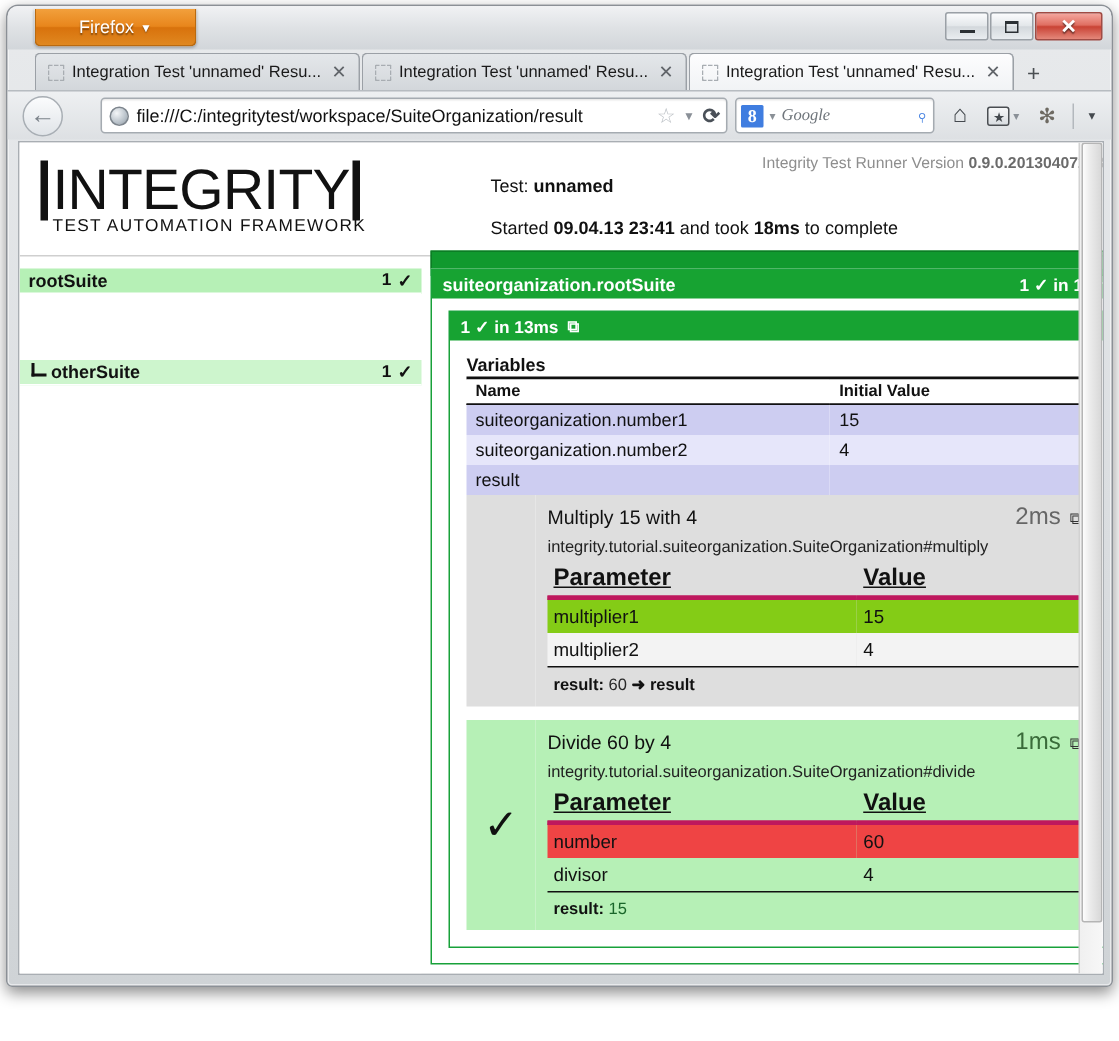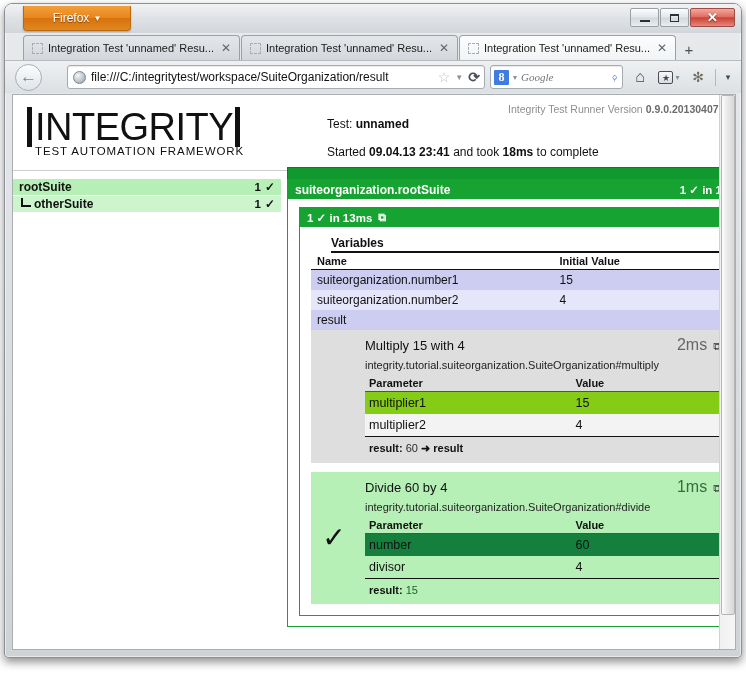--- a/index.html
+++ b/index.html
@@ -329,21 +329,21 @@
   .tree-row {
     display: flex;
     align-items: center;
     height: 17px;
     padding: 0 6px 0 6px;
     font-size: 12px;
     color: #111111;
     background: #b6f0b6;
     border-bottom: 1px solid #ffffff;
   }
-  .tree-row.child { background: #cdf5cd; padding-left: 8px; }
+  .tree-row.child { background: #cdf5cd; padding-left: 8px; margin-top: 44px; }
   .tree-row .tree-label { flex: 1 1 auto; font-weight: bold; white-space: nowrap; }
   .tree-row.child .tree-label { font-weight: bold; }
   .tree-row .tree-count { font-size: 11.5px; margin-right: 4px; font-weight: bold; }
   .tree-row .tree-check { font-size: 12px; font-weight: bold; }
   .tree-elbow {
     display: inline-block;
     width: 10px; height: 9px;
     border-left: 2px solid #111;
     border-bottom: 2px solid #111;
     margin-right: 3px;
@@ -380,21 +380,20 @@
   .suite-body { padding: 8px 11px 10px 11px; }
   .suite-body.inner { padding: 9px 9px 11px 11px; }
 
   .section-title {
     font-size: 12px;
     font-weight: bold;
     color: #111111;
     border-bottom: 2px solid #111111;
     padding-bottom: 1px;
     margin-bottom: 0;
-    margin-left: 20px;
   }
 
   table.var-table, table.param-table {
     width: 100%;
     border-collapse: collapse;
     font-size: 12px;
   }
   table.var-table th {
     text-align: left;
     font-size: 11px;
@@ -439,34 +438,35 @@
   .testcase.passed .tc-main { background: #b6f0b6; }
   .tc-titlerow { display: flex; align-items: baseline; }
   .tc-title { flex: 1 1 auto; font-size: 13px; color: #111111; }
   .tc-time { font-size: 16px; color: #666666; white-space: nowrap; }
   .testcase.passed .tc-time { color: #3a6b3a; }
   .tc-ext { font-size: 11px; color: #333333; margin-left: 6px; }
   .tc-fqn { font-size: 11px; color: #222222; margin-top: 5px; }
   table.param-table { margin-top: 4px; }
   table.param-table th {
     text-align: left;
-    font-size: 11px;
+    font-size: 16px;
     font-weight: bold;
     color: #111111;
     padding: 2px 6px 2px 4px;
-    border-bottom: 1px solid #be185d;
+    border-bottom: 3px solid #be185d;
+    text-decoration: underline;
   }
   table.param-table td {
     padding: 4px 6px 4px 4px;
     font-size: 12.5px;
     color: #111111;
   }
   table.param-table tr.pr-odd td { background: #84cc16; }
   table.param-table tr.pr-even td { background: #f3f3f3; }
-  .testcase.passed table.param-table tr.pr-odd td { background: #15803d; margin-left: 21px; }
+  .testcase.passed table.param-table tr.pr-odd td { background: #ef4444; margin-left: 21px; }
   .testcase.passed table.param-table tr.pr-even td { background: #b6f0b6; }
   .tc-result {
     border-top: 1px solid #111111;
     font-size: 11px;
     font-weight: bold;
     color: #111111;
     padding: 5px 4px 2px 4px;
   }
   .tc-result .rv { color: #2a2a2a; font-weight: normal; }
   .testcase.passed .tc-result .rv { color: #19662a; font-weight: normal; }

